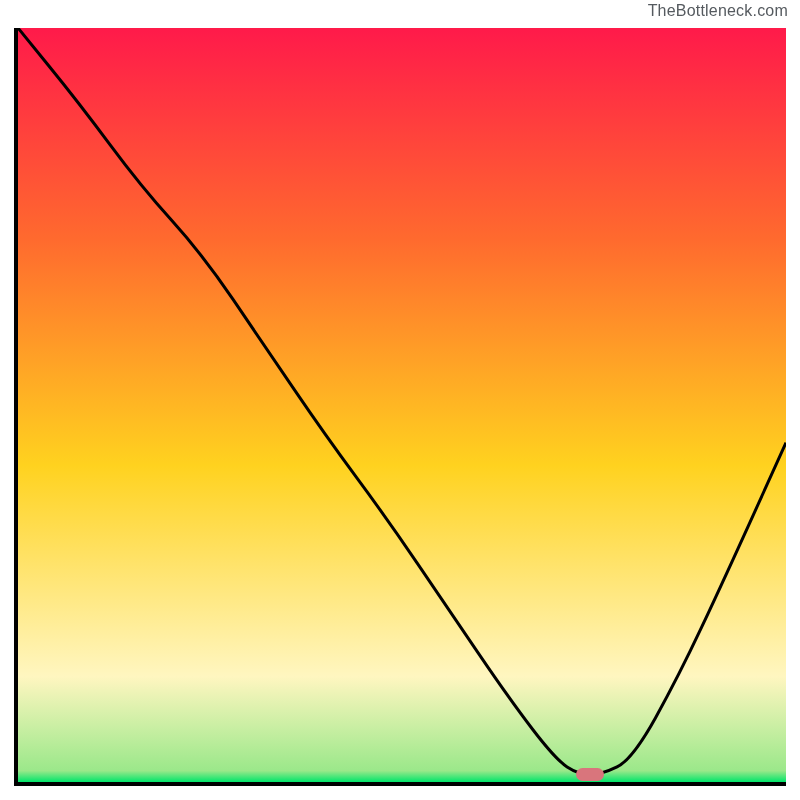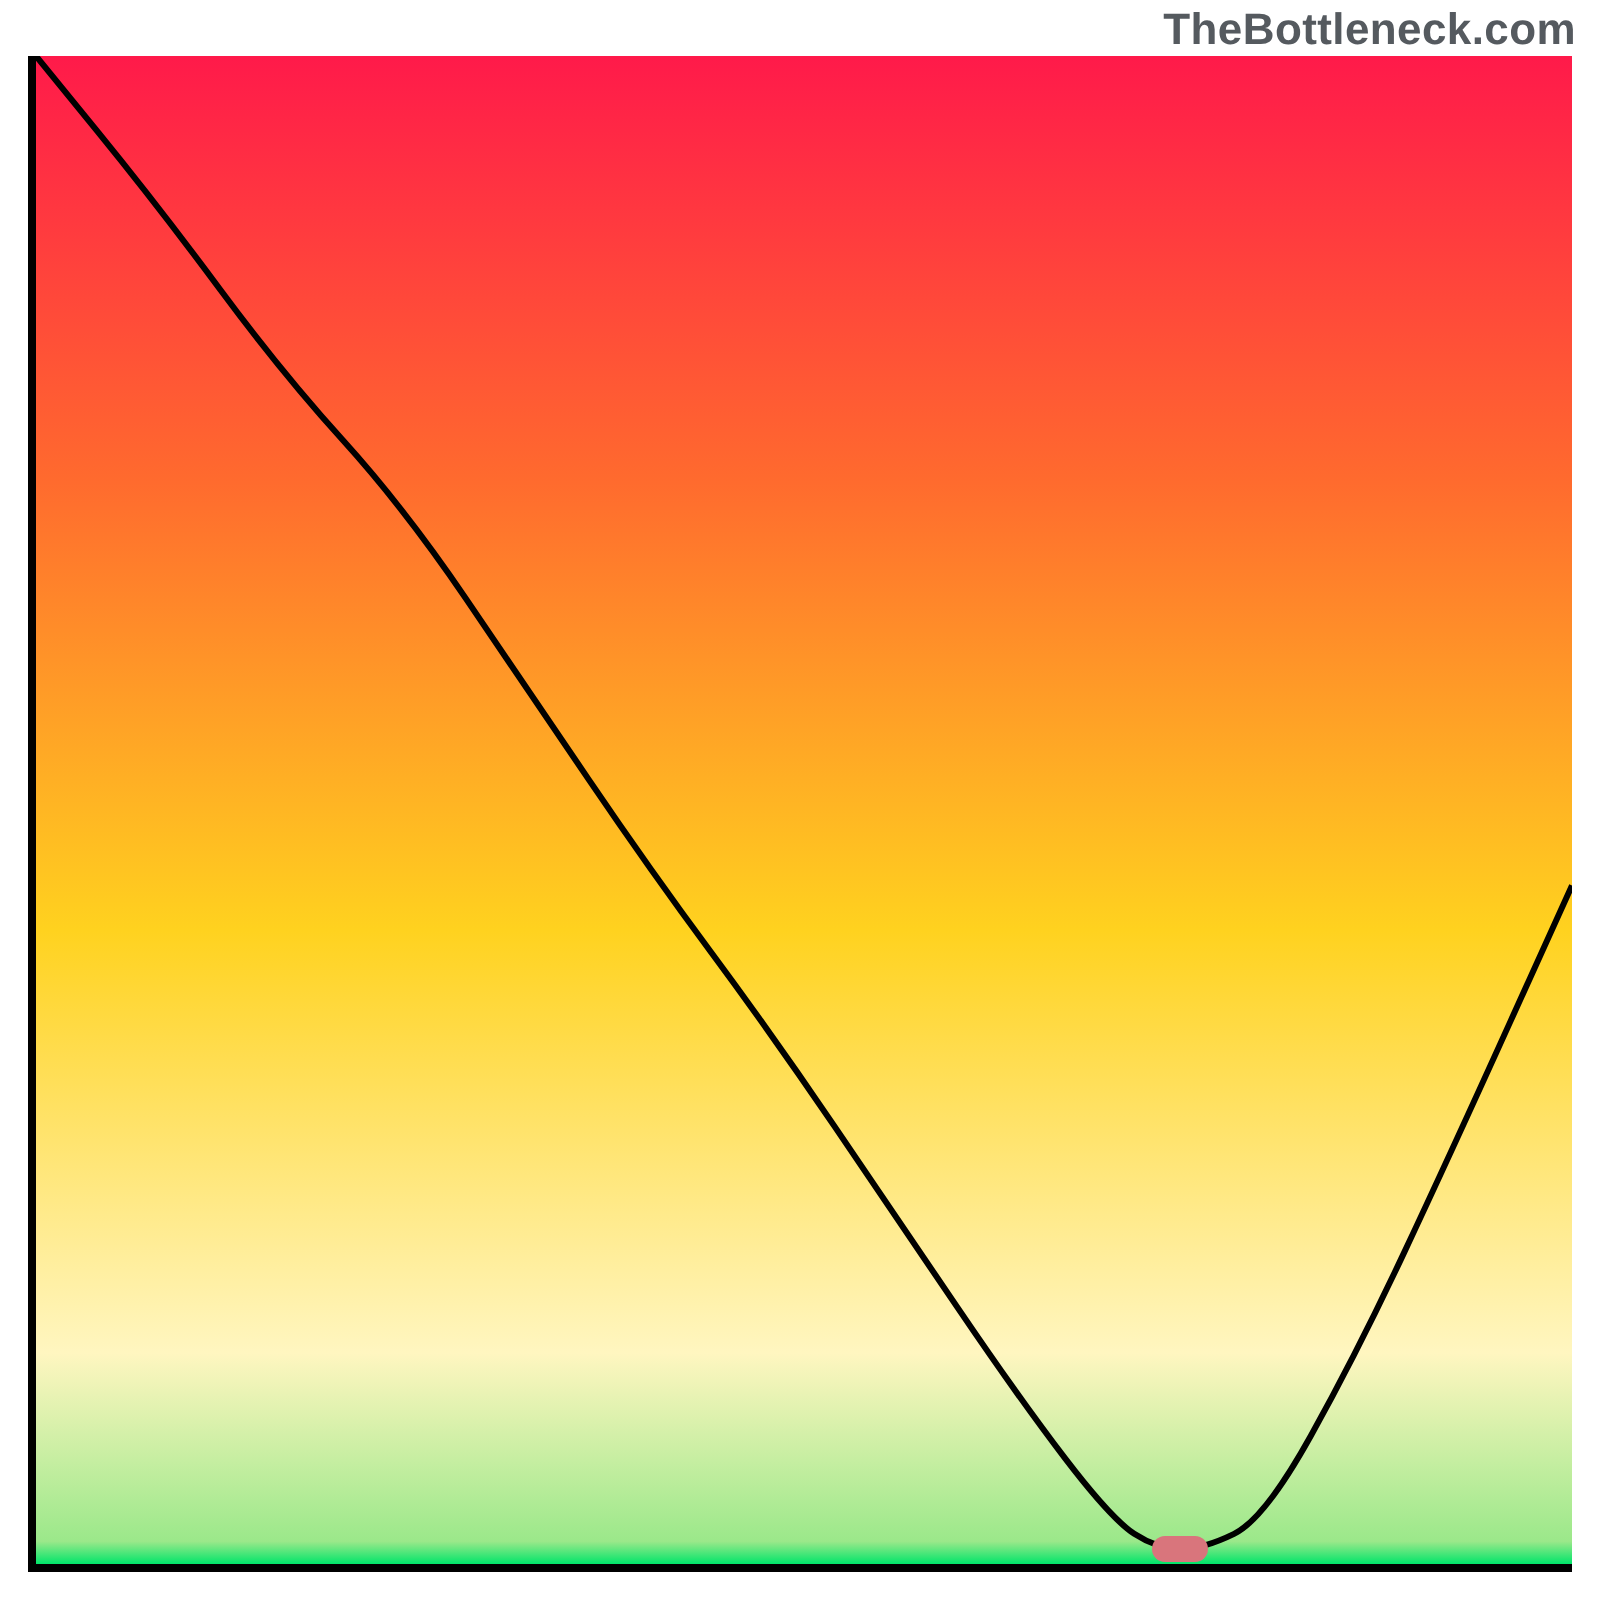--- a/index.html
+++ b/index.html
@@ -9,22 +9,22 @@
     width: 800px;
     height: 800px;
     position: relative;
     font-family: Arial, Helvetica, sans-serif;
   }
   .watermark {
     position: absolute;
     top: 2px;
     right: 12px;
     color: #555a5f;
-    font-size: 22px;
-    font-weight: 700;
+    font-size: 16px;
+    font-weight: 400;
     letter-spacing: 0.2px;
   }
   .plot {
     position: absolute;
     left: 14px;
     top: 28px;
     width: 772px;
     height: 758px;
     box-sizing: border-box;
     border-left: 4px solid #000;

